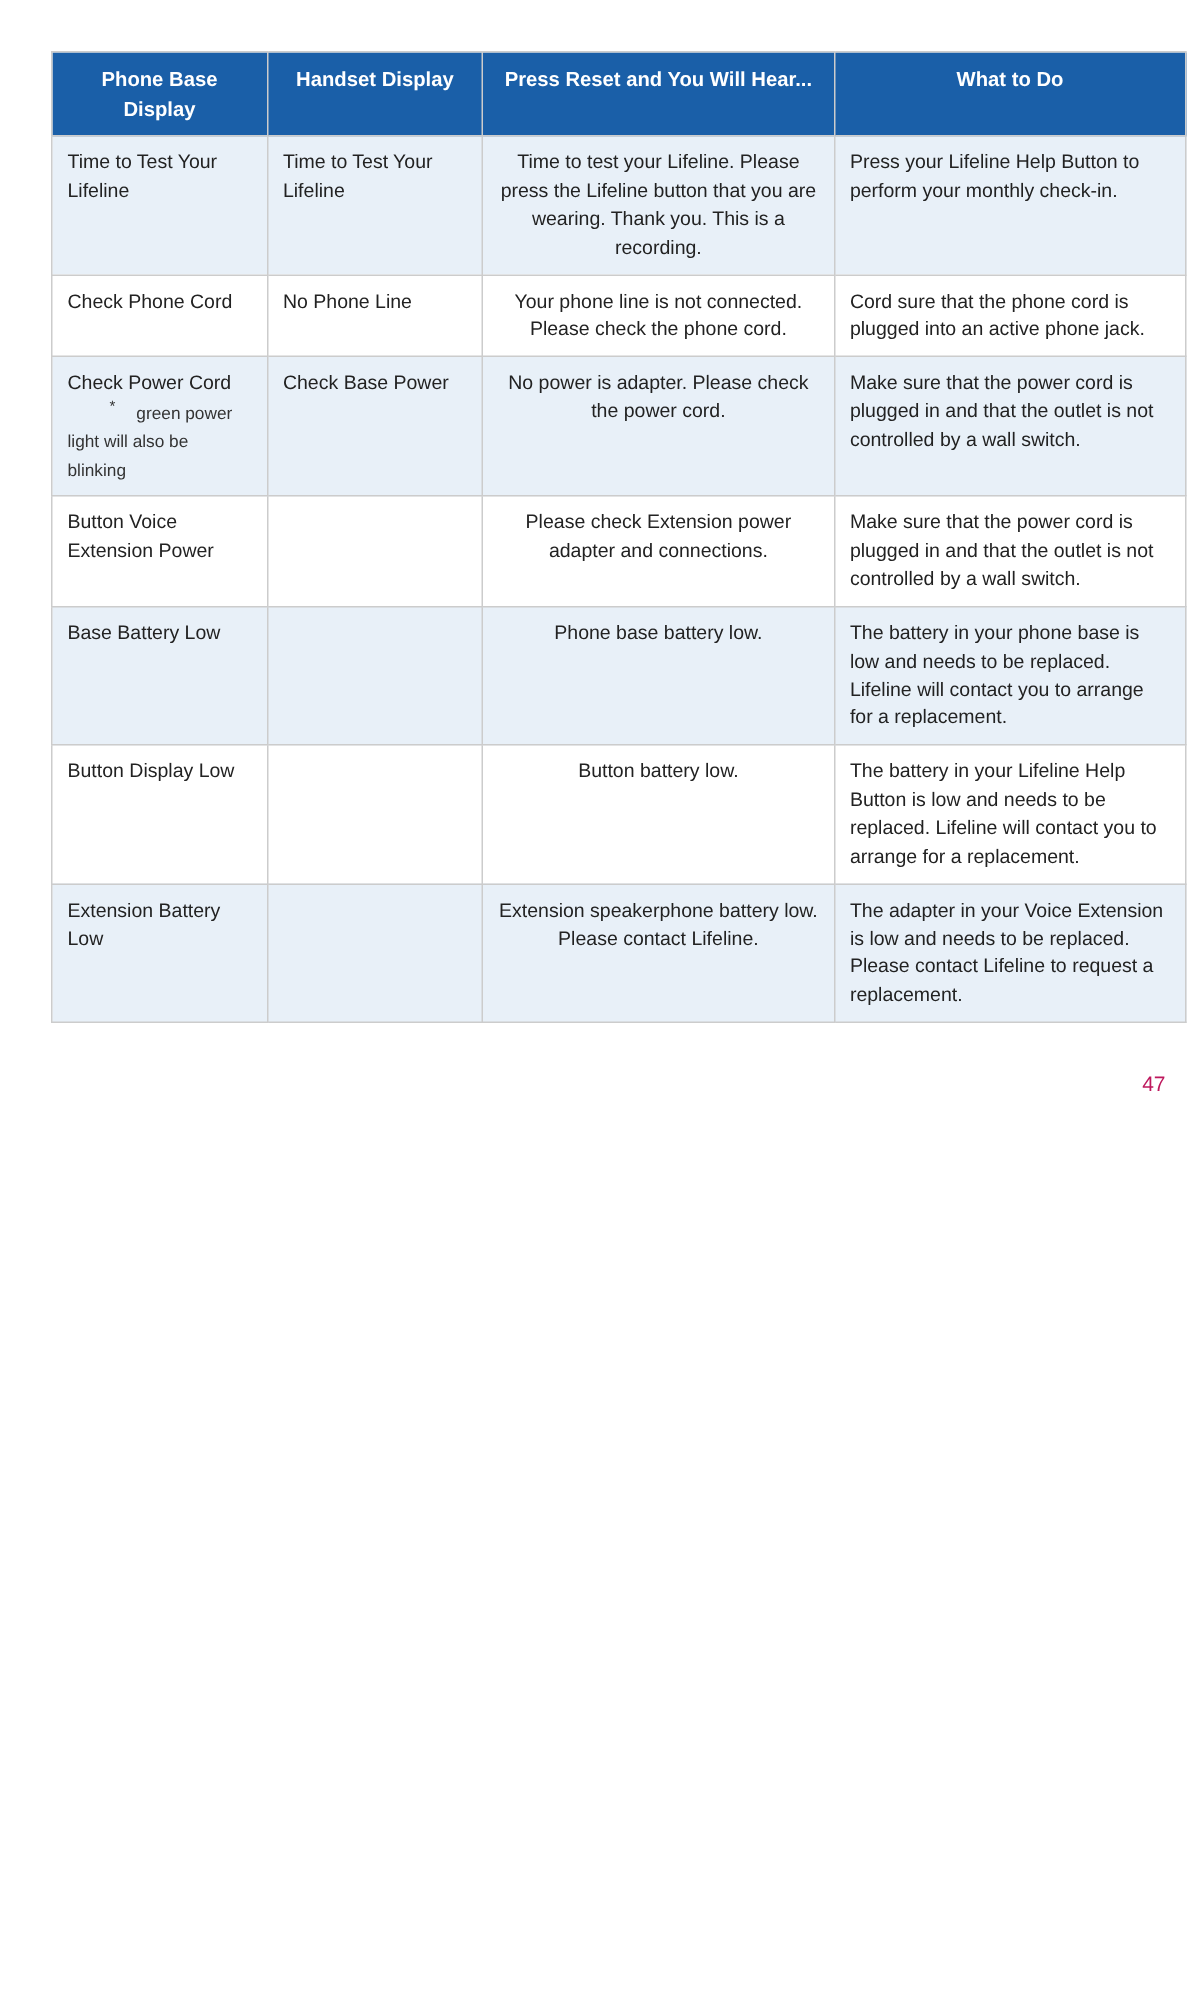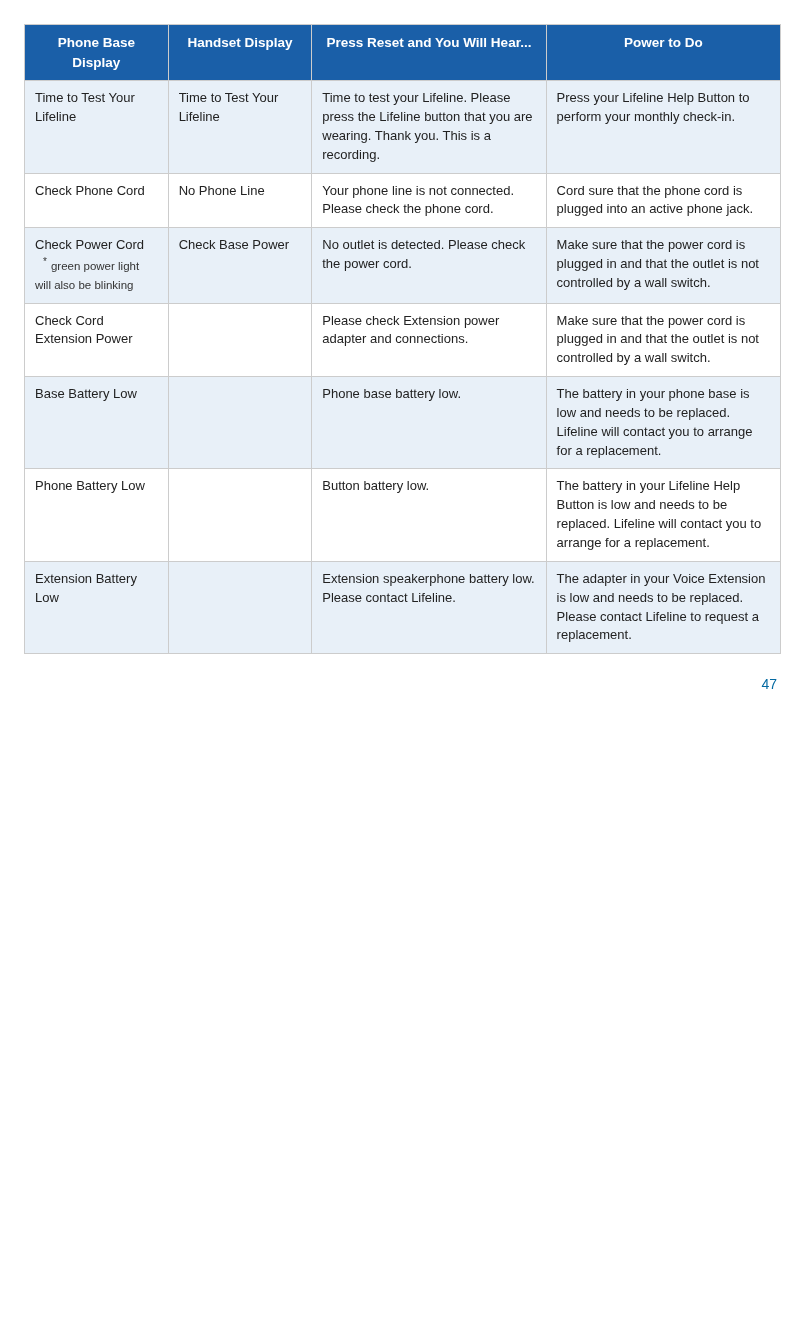--- a/index.html
+++ b/index.html
@@ -1,15 +1,15 @@
 <!DOCTYPE html>
 <html><head>
   <meta charset="utf-8">
   <style>
-    * { box-sizing: border-box; margin: 0; padding: 4px; }
+    * { box-sizing: border-box; margin: 0; padding: 14px; }
     body {
       font-family: Arial, Helvetica, sans-serif;
       font-size: 13px;
       background: #fff;
       color: #222;
       width: 797px;
       min-height: 1337px;
       padding: 20px 20px 40px 20px;
     }
     table {
@@ -35,84 +35,85 @@
       background-color: #fff;
     }
     td.col-phone-base {
       width: 19%;
     }
     td.col-handset {
       width: 19%;
     }
     td.col-press-reset {
       width: 31%;
+      text-align: center;
     }
     td.col-what-to-do {
       width: 31%;
     }
     .superscript {
       font-size: 10px;
       vertical-align: super;
     }
     .note-text {
       font-size: 11.5px;
       color: #333;
     }
     .page-number {
       text-align: right;
       margin-top: 18px;
       font-size: 14px;
-      color: #0369a1;
+      color: #be185d;
     }
   </style>
 </head>
 <body>
 
 <table>
   <thead>
     <tr>
       <th class="col-phone-base">Phone Base Display</th>
       <th class="col-handset">Handset Display</th>
       <th class="col-press-reset">Press Reset and You Will Hear...</th>
-      <th class="col-what-to-do">Power to Do</th>
+      <th class="col-what-to-do">What to Do</th>
     </tr>
   </thead>
   <tbody id="table-body">
   <tr>
         <td class="col-phone-base">Time to Test Your Lifeline</td>
         <td class="col-handset">Time to Test Your Lifeline</td>
         <td class="col-press-reset">Time to test your Lifeline. Please press the Lifeline button that you are wearing. Thank you. This is a recording.</td>
         <td class="col-what-to-do">Press your Lifeline Help Button to perform your monthly check-in.</td>
       </tr>
       <tr>
         <td class="col-phone-base">Check Phone Cord</td>
         <td class="col-handset">No Phone Line</td>
         <td class="col-press-reset">Your phone line is not connected. Please check the phone cord.</td>
         <td class="col-what-to-do">Cord sure that the phone cord is plugged into an active phone jack.</td>
       </tr>
       <tr>
         <td class="col-phone-base">Check Power Cord<br><span class="note-text"><sup class="superscript">*</sup>green power light will also be blinking</span></td>
         <td class="col-handset">Check Base Power</td>
-        <td class="col-press-reset">No outlet is detected. Please check the power cord.</td>
+        <td class="col-press-reset">No power is adapter. Please check the power cord.</td>
         <td class="col-what-to-do">Make sure that the power cord is plugged in and that the outlet is not controlled by a wall switch.</td>
       </tr>
       <tr>
-        <td class="col-phone-base">Check Cord Extension Power</td>
+        <td class="col-phone-base">Button Voice Extension Power</td>
         <td class="col-handset"></td>
         <td class="col-press-reset">Please check Extension power adapter and connections.</td>
         <td class="col-what-to-do">Make sure that the power cord is plugged in and that the outlet is not controlled by a wall switch.</td>
       </tr>
       <tr>
         <td class="col-phone-base">Base Battery Low</td>
         <td class="col-handset"></td>
         <td class="col-press-reset">Phone base battery low.</td>
         <td class="col-what-to-do">The battery in your phone base is low and needs to be replaced. Lifeline will contact you to arrange for a replacement.</td>
       </tr>
       <tr>
-        <td class="col-phone-base">Phone Battery Low</td>
+        <td class="col-phone-base">Button Display Low</td>
         <td class="col-handset"></td>
         <td class="col-press-reset">Button battery low.</td>
         <td class="col-what-to-do">The battery in your Lifeline Help Button is low and needs to be replaced. Lifeline will contact you to arrange for a replacement.</td>
       </tr>
       <tr>
         <td class="col-phone-base">Extension Battery Low</td>
         <td class="col-handset"></td>
         <td class="col-press-reset">Extension speakerphone battery low. Please contact Lifeline.</td>
         <td class="col-what-to-do">The adapter in your Voice Extension is low and needs to be replaced. Please contact Lifeline to request a replacement.</td>
       </tr>

